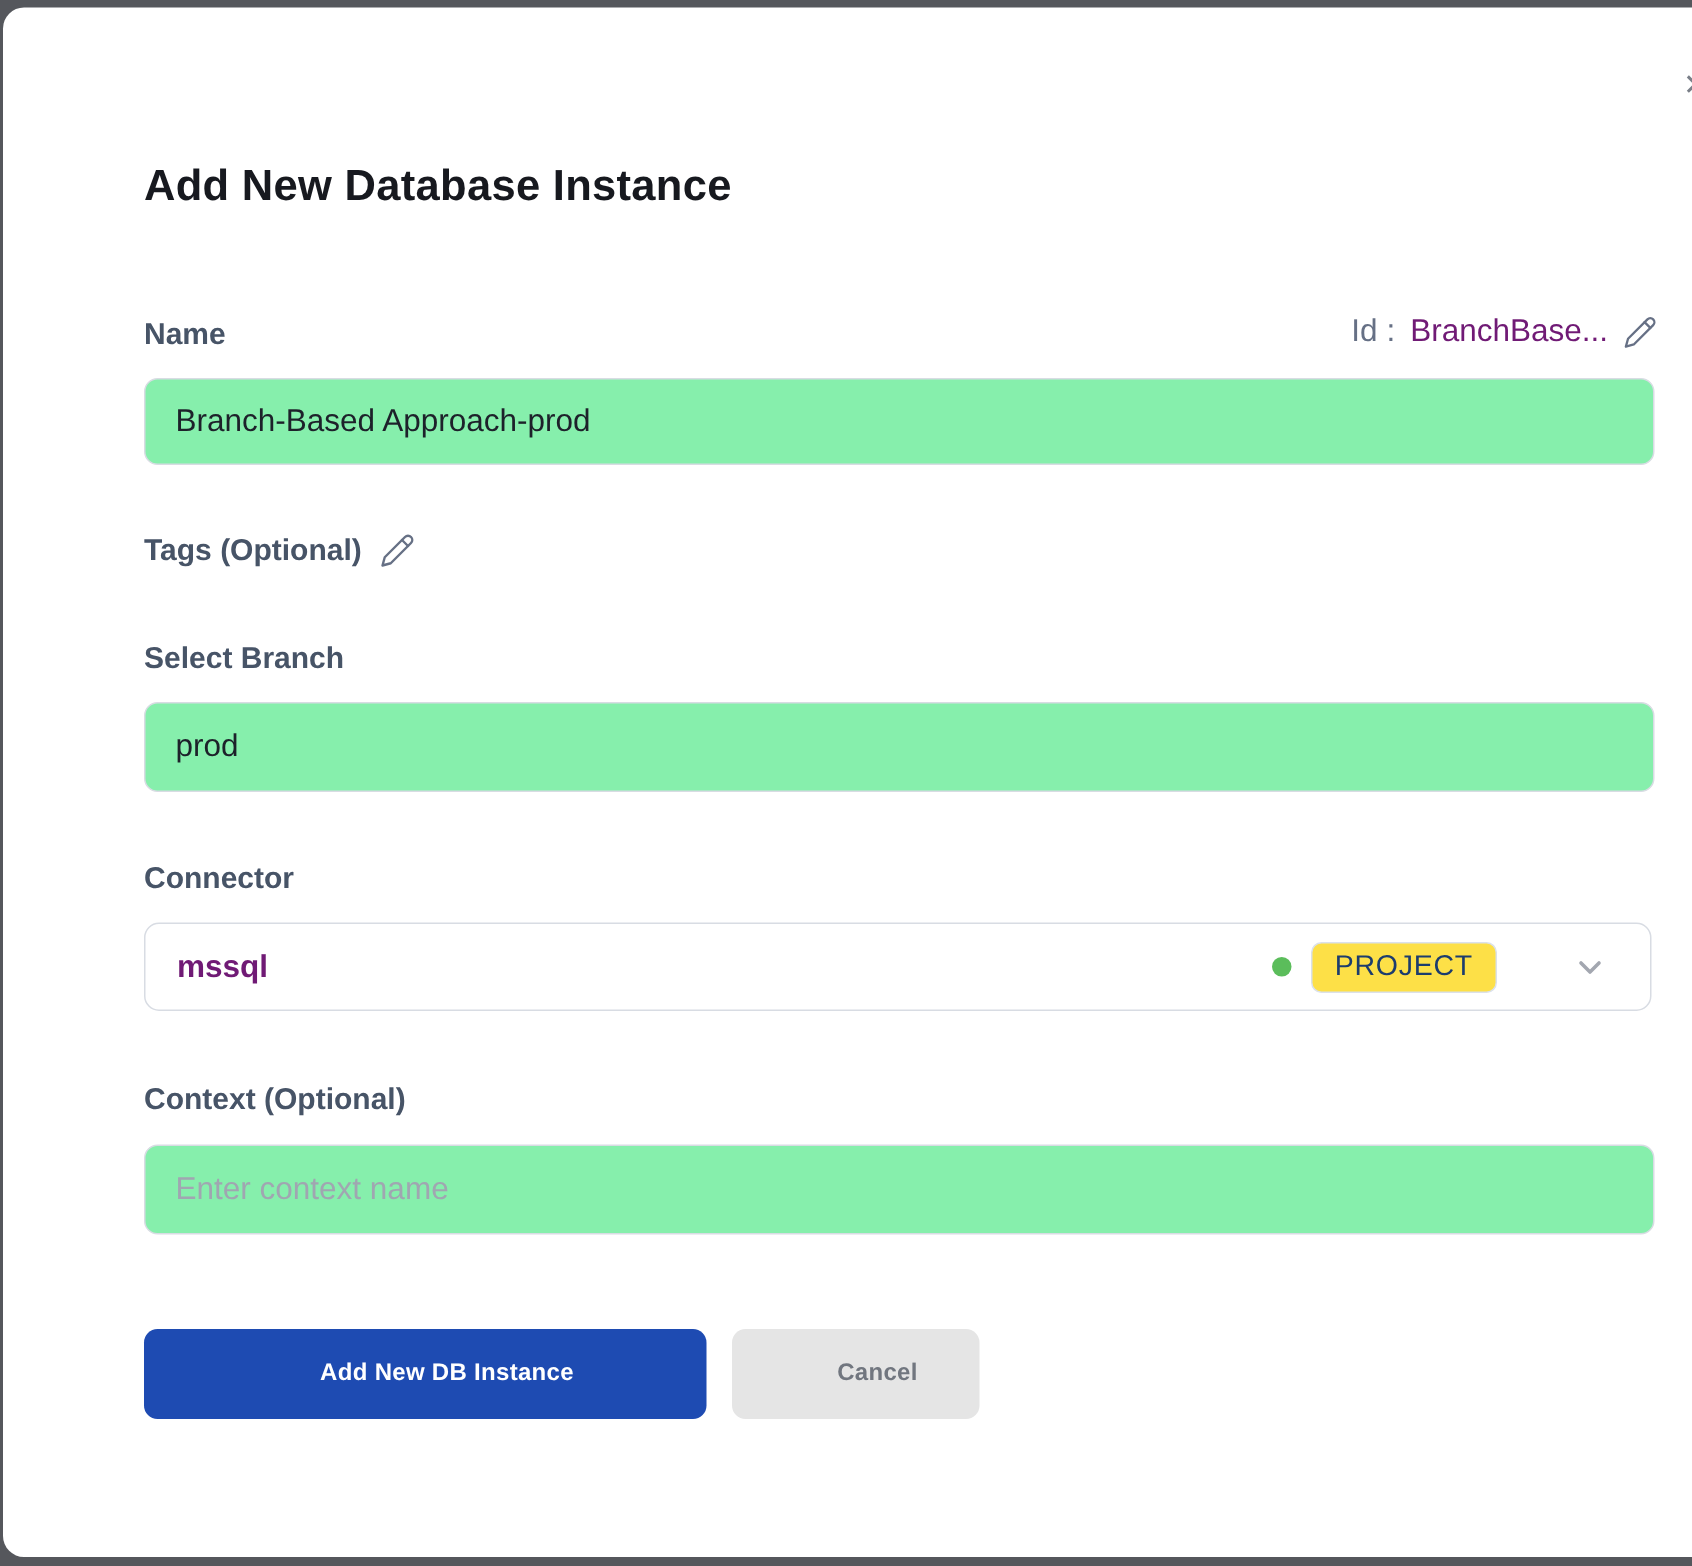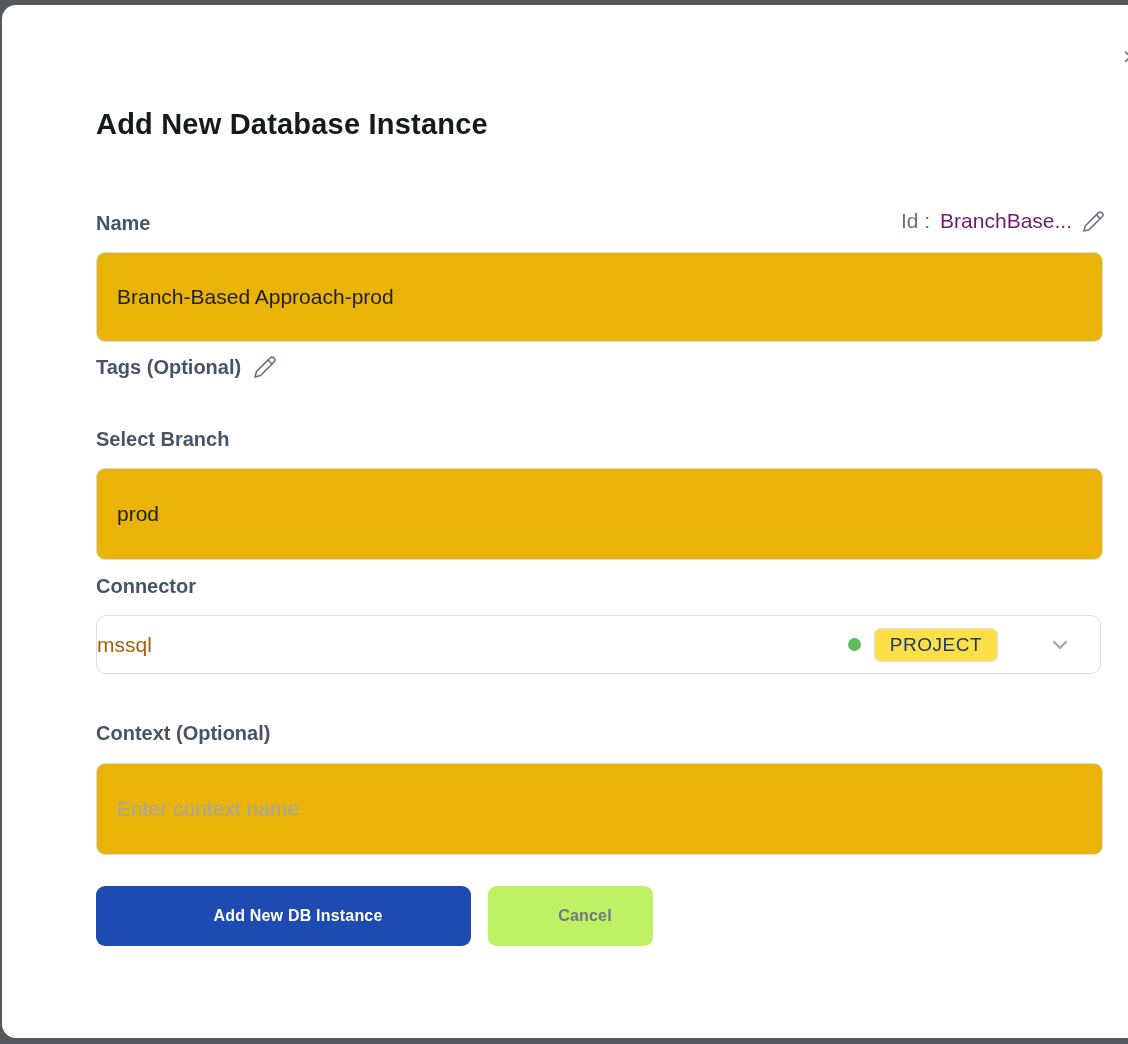--- a/index.html
+++ b/index.html
@@ -66,50 +66,52 @@
   .id-link   { color: #701a75; font-weight: 500; cursor: pointer; }
 
   .edit-icon { display: inline-flex; cursor: pointer; }
   .edit-icon svg { stroke: #667085; fill: none; stroke-width: 1.6; stroke-linecap: round; stroke-linejoin: round; }
 
   .text-input {
     position: absolute;
     left: 94px;
     width: 965px;            
     height: 56px;
-    padding: 16px 20px;
+    padding: 0 20px;
     border: 1px solid #d8dce3;
     border-radius: 9px;
     font-family: "Liberation Sans", sans-serif;
     font-size: 21px;
     color: #1d212a;
-    background: #eab308;
+    background: #86efac;
     outline: none;
     box-sizing: content-box;
   }
   .text-input::placeholder { color: #a0a6b1; }
 
   .select-box {
     position: absolute;
     left: 94px;
     top: 610px;
     width: 1005px;
     height: 59px;
     border: 1px solid #d8dce3;
     border-radius: 10px;
     background: #ffffff;
     display: flex;
     align-items: center;
     cursor: pointer;
     box-sizing: border-box;
   }
   .select-value {
+    margin-left: 21px;
     font-size: 21px;
-    color: #a16207;
+    color: #701a75;
     flex: 0 0 auto;
+    font-weight: bold;
   }
   .select-right {
     margin-left: auto;
     display: flex;
     align-items: center;
   }
   .status-dot {
     width: 13px;
     height: 13px;
     border-radius: 50%;
@@ -151,21 +153,21 @@
     letter-spacing: 0.2px;
     padding-left: 35px;
   }
   .btn-primary {
     width: 375px;
     background: #1e4bb2;
     color: #ffffff;
   }
   .btn-cancel {
     width: 165px;
-    background: #bef264;
+    background: #e5e5e5;
     color: #71767f;
   }
 </style>
 </head>
 <body>
 
 <div class="stage">
   <div class="modal">
 
     <span class="close-btn">✕</span>

